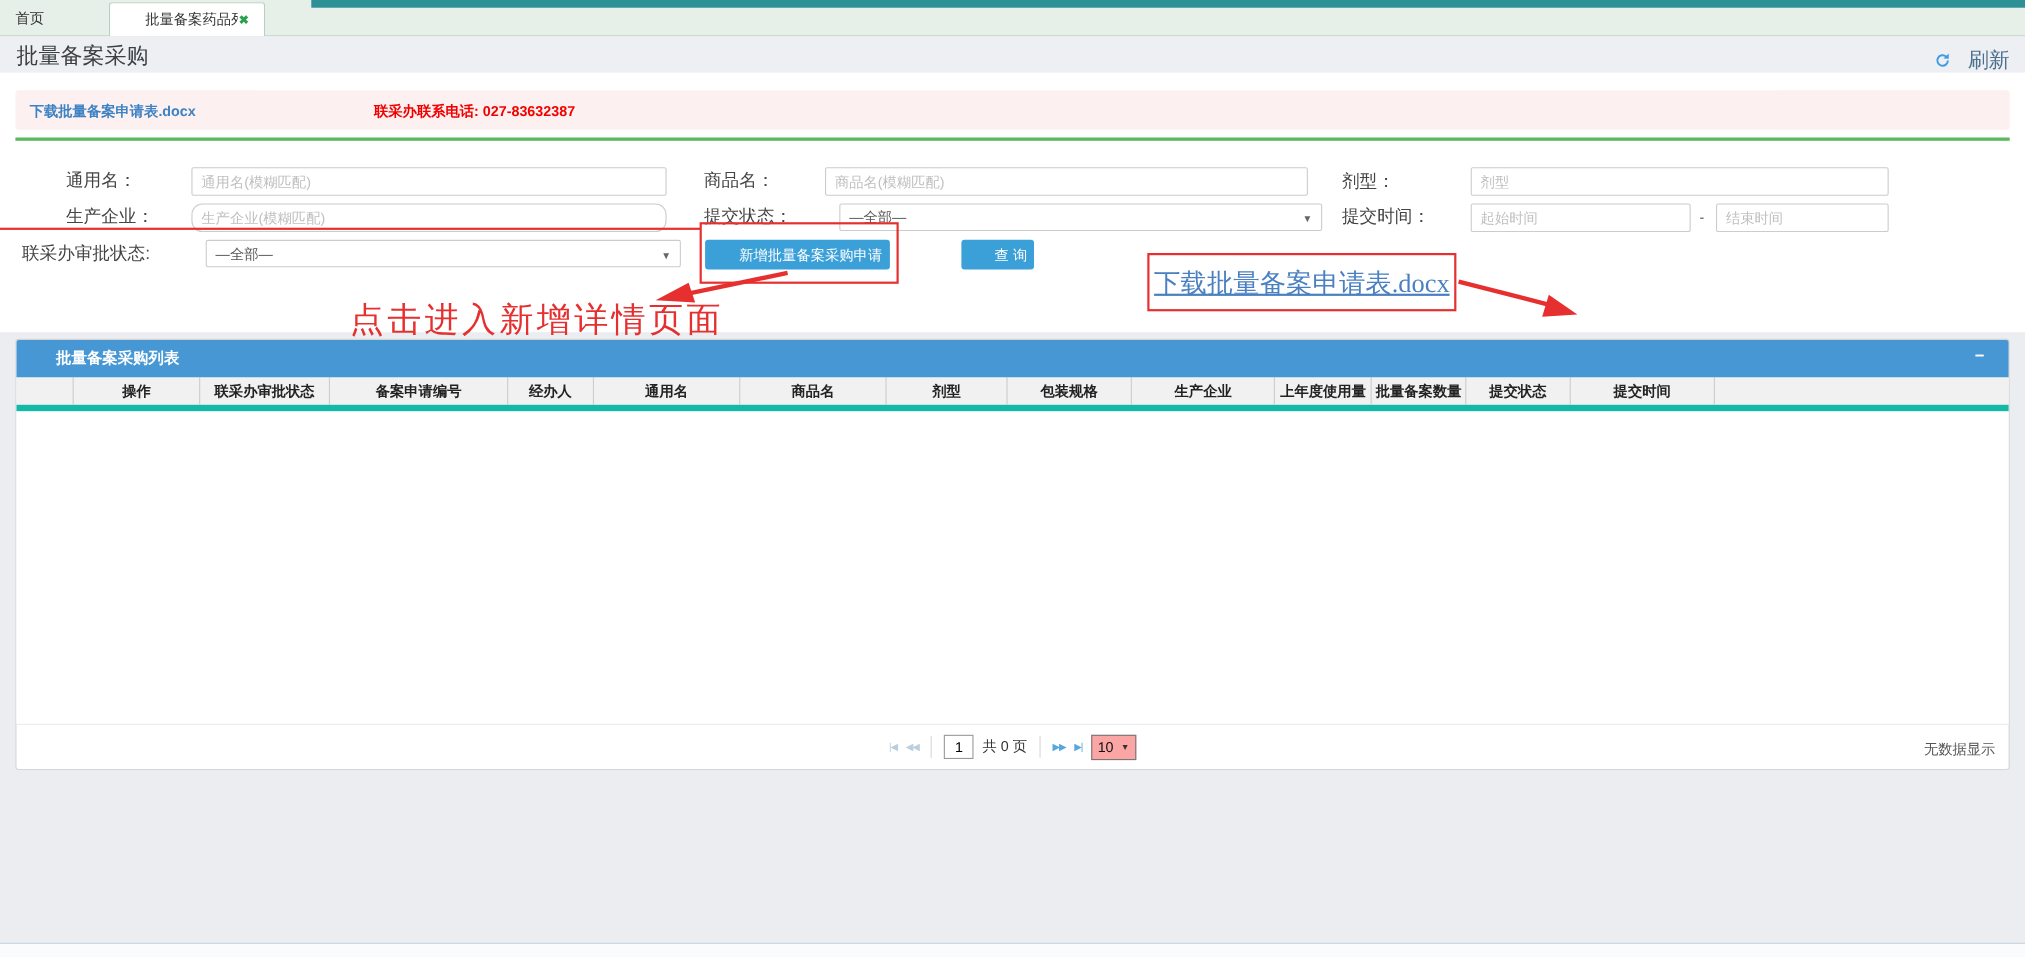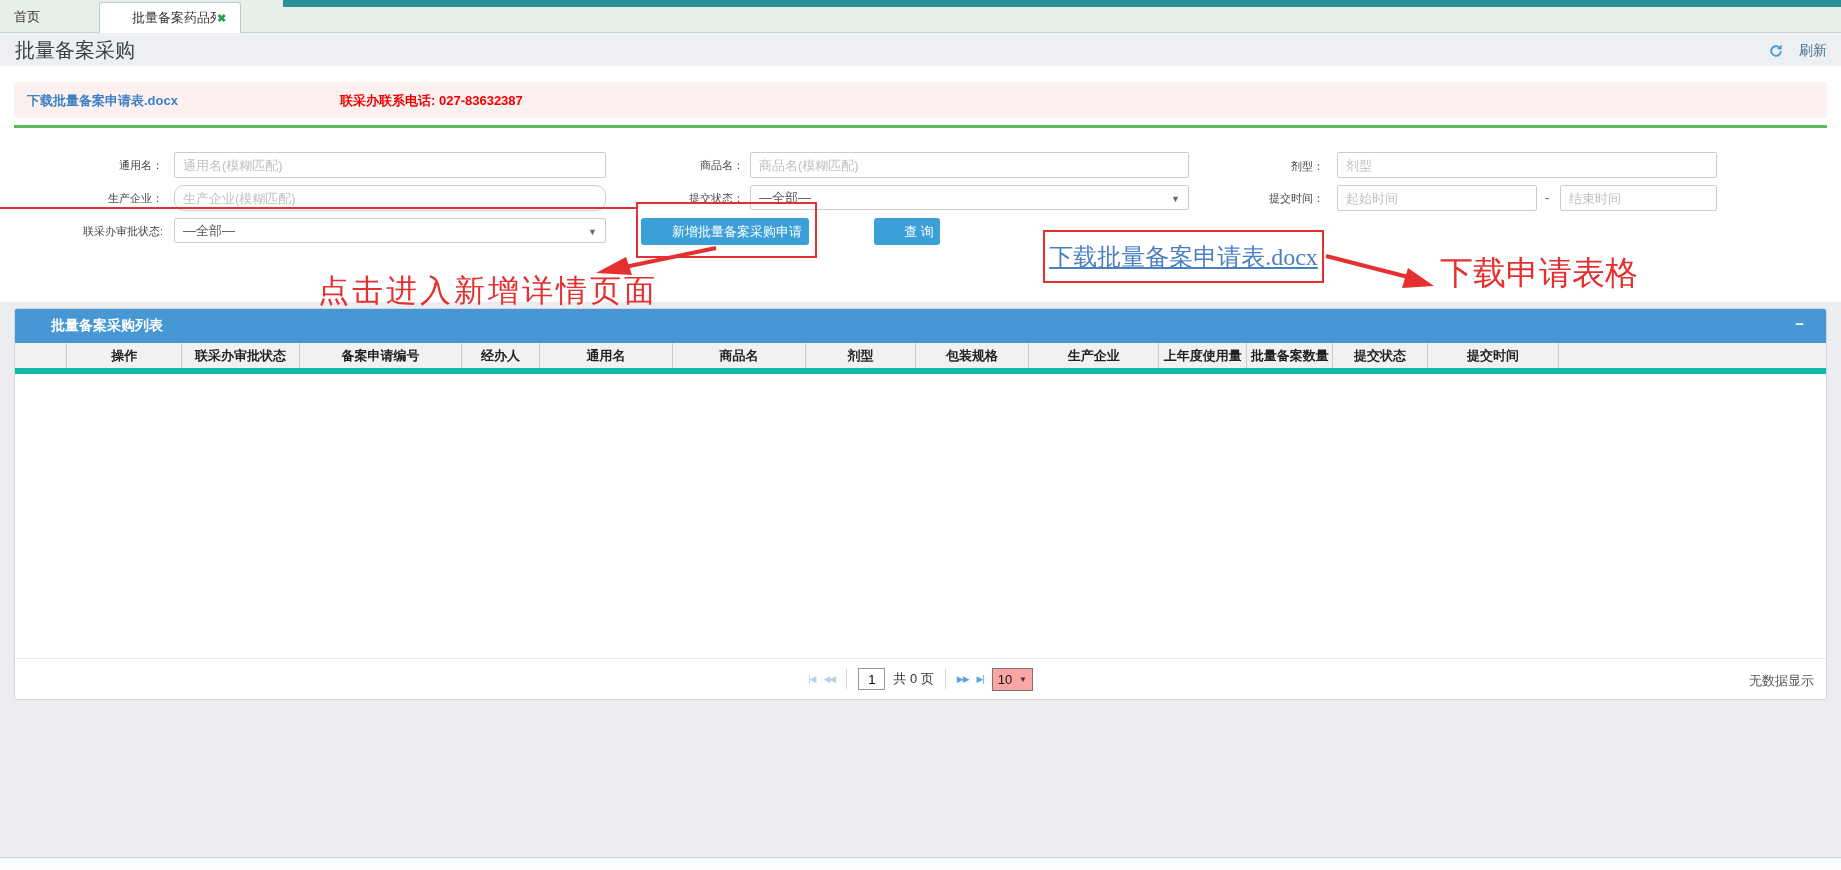--- a/index.html
+++ b/index.html
@@ -10,36 +10,36 @@
   .topbar { position:absolute; top:0; left:0; width:100%; height:33px; background:#e7efe9; border-bottom:1px solid #c9d6cd; box-sizing:border-box; }
   .teal-strip { position:absolute; top:0; left:283px; right:0; height:7px; background:#2c9095; }
   .tab-home { position:absolute; left:0; top:0; height:33px; line-height:33px; padding-left:14px; width:82px; font-size:13px; color:#333; cursor:default; }
   .tab-active { position:absolute; left:99px; top:2px; width:142px; height:31px; background:#fff; border:1px solid #b9cec4; border-bottom:none; border-radius:3px 3px 0 0; box-sizing:border-box; display:flex; align-items:center; padding-left:32px; }
   .tab-active .tab-label { font-size:13px; color:#333; width:84px; overflow:hidden; white-space:nowrap; }
   .close-icon { color:#2aa24d; font-size:11px; font-weight:bold; margin-left:1px; }
 
   
   .page-header { position:absolute; top:33px; left:0; width:100%; height:33px; background:#edeff3; }
   .page-title { position:absolute; left:15px; top:4px; font-size:20px; color:#3a3f44; }
-  .refresh-btn { position:absolute; right:14px; top:9px; font-size:14px; color:#49708e; display:flex; align-items:center; gap:16px; cursor:pointer; }
+  .refresh-btn { position:absolute; right:14px; top:9px; font-size:19px; color:#49708e; display:flex; align-items:center; gap:16px; cursor:pointer; }
 
   
   .content-white { position:absolute; top:66px; left:0; width:100%; height:236px; background:#fff; }
 
   .notice { position:absolute; top:82px; left:14px; width:1813px; height:36px; background:#fdf0f0; border-radius:3px; }
   .notice-link { position:absolute; left:13px; top:10px; font-size:13px; font-weight:bold; color:#3c82c4; cursor:pointer; }
   .notice-phone { position:absolute; left:286px; top:10px; font-size:13px; font-weight:bold; color:#f20000;padding-left:40px; }
 
   .green-line { position:absolute; top:125px; left:14px; width:1813px; height:3px; background:#5cb85c; }
 
   
-  .f-label { position:absolute; font-size:11px; color:#444; line-height:26px; text-align:right; white-space:nowrap; }
+  .f-label { position:absolute; font-size:16px; color:#444; line-height:26px; white-space:nowrap; }
   .f-input { position:absolute; height:26px; border:1px solid #ccc; border-radius:2px; box-sizing:border-box; font-size:13px; color:#555; padding:0 8px; background:#fff; font-family:inherit; outline:none; }
   .f-input::placeholder { color:#bfbfbf; }
-  .f-select { position:absolute; height:25px; border:1px solid #ccc; border-radius:2px; box-sizing:border-box; background:#fff; font-size:13px; color:#555; line-height:24px; padding:0 8px; cursor:pointer; }
+  .f-select { position:absolute; height:25px; border:1px solid #ccc; border-radius:2px; box-sizing:border-box; background:#fff; font-size:13px; color:#555; line-height:24px; padding:0 8px; cursor:pointer;margin-left:13px; }
   .f-select .arrow { position:absolute; right:8px; top:0; font-size:9px; color:#666; line-height:26px; }
   .dash { position:absolute; font-size:13px; color:#555; line-height:26px; }
   .btn { position:absolute; height:27px; background:#3b9fd8; color:#fff; font-size:13px; text-align:center; line-height:27px; border-radius:3px; cursor:pointer; border:none; font-family:inherit;padding-left:24px; }
 
   
   .ann-line { position:absolute; left:0; top:207px; width:637px; height:2px; background:#e63030; }
   .ann-box1 { position:absolute; left:636px; top:202px; width:181px; height:56px; border:2px solid #e63030; box-sizing:border-box; }
   .ann-text1 { position:absolute; left:318px; top:270px; font-family:"Liberation Serif", serif; font-size:31px; color:#e63030; letter-spacing:3px; white-space:nowrap; }
   .ann-box2 { position:absolute; left:1043px; top:230px; width:281px; height:53px; border:2px solid #e63030; box-sizing:border-box; display:flex; align-items:center; justify-content:center; background:#fff; }
   .ann-link { font-family:"Liberation Serif", serif; font-size:24px; color:#4a80c2; text-decoration:underline; white-space:nowrap; cursor:pointer; }
@@ -136,21 +136,20 @@
     <polygon points="8,31 38,15 44,33" fill="#e63030"></polygon>
   </svg>
   <div class="ann-text1">点击进入新增详情页面</div>
   <div class="ann-box2">
     <span class="ann-link">下载批量备案申请表.docx</span>
   </div>
   <svg class="ann-arrow" style="left:1320px; top:246px;" width="125" height="48">
     <line x1="6" y1="10" x2="92" y2="32" stroke="#e63030" stroke-width="4"></line>
     <polygon points="114,40 88,22 82,42" fill="#e63030"></polygon>
   </svg>
-  <div class="ann-text2">下载申请表格</div>
 
   <div class="panel">
     <div class="panel-header">
       <span class="panel-title">批量备案采购列表</span>
       <span class="collapse">−</span>
     </div>
     <div class="thead">
       <div class="th" style="width:53px;"></div>
       <div class="th" style="width:116px;">操作</div>
       <div class="th" style="width:120px;">联采办审批状态</div>

